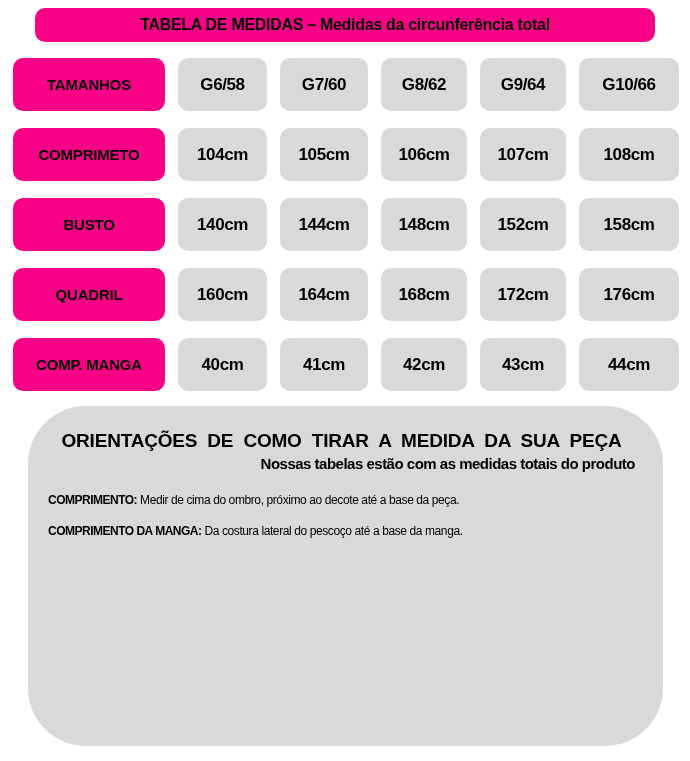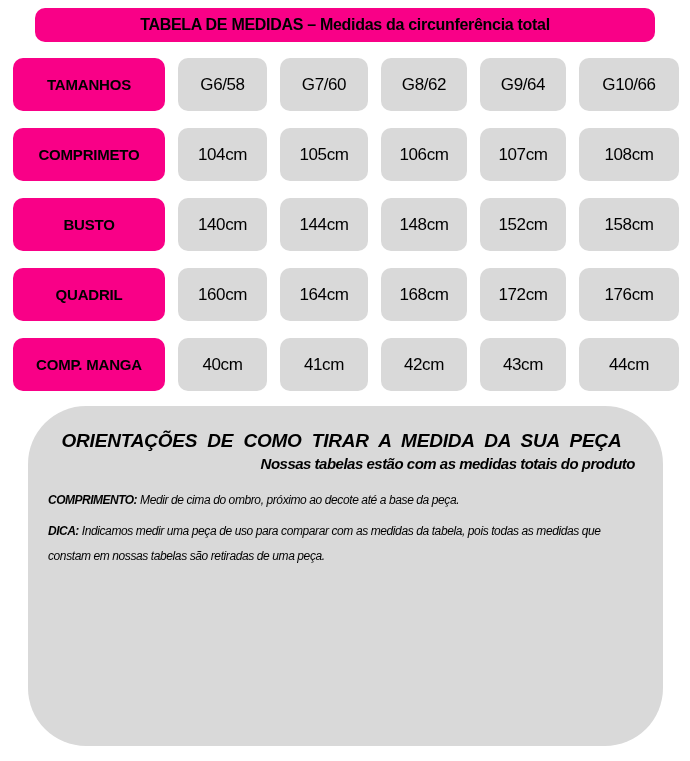--- a/index.html
+++ b/index.html
@@ -39,30 +39,29 @@
     border-radius:10px;
     display:flex; align-items:center; justify-content:center;
     text-align:center;
   }
   .cell.label{
     background:var(--pink);
     font-weight:bold; font-size:15px; letter-spacing:-0.2px;
   }
   .cell.value{
     background:var(--cell-gray);
-    font-weight:normal; font-size:17px; letter-spacing:-0.4px;
+    font-weight:bold; font-size:17px; letter-spacing:-0.4px;
   }
   
   .info-box{
     margin:15px 0 0 28px;
     width:635px; height:340px;
     background:var(--cell-gray);
     border-radius:58px;
     padding:24px 28px 20px 20px;
-    font-style:italic;
   }
   .info-heading{
     text-align:center;
     font-size:19px; font-weight:bold;
     word-spacing:5px; letter-spacing:-0.2px;
   }
   .info-subheading{
     text-align:right;
     font-size:15px; font-weight:bold;
     letter-spacing:-0.5px;
@@ -132,15 +131,15 @@
   </div>
 
 </div>
 
 <div class="info-box">
   <div class="info-heading">ORIENTAÇÕES DE COMO TIRAR A MEDIDA DA SUA PEÇA</div>
   <div class="info-subheading">Nossas tabelas estão com as medidas totais do produto</div>
 
   <div class="info-body">
     <p><b>COMPRIMENTO:</b><span> Medir de cima do ombro, próximo ao decote até a base da peça.</span></p>
-    <p><b>DICA:</b><span> Indicamos medir uma peça de uso para comparar com as medidas da tabela, pois todas as medidas que constam em nossas tabelas são retiradas de uma peça.</span></p>
+    <p><b>COMPRIMENTO DA MANGA:</b><span> Da costura lateral do pescoço até a base da manga.</span></p>
   </div>
 </div>
 
 </body></html>

